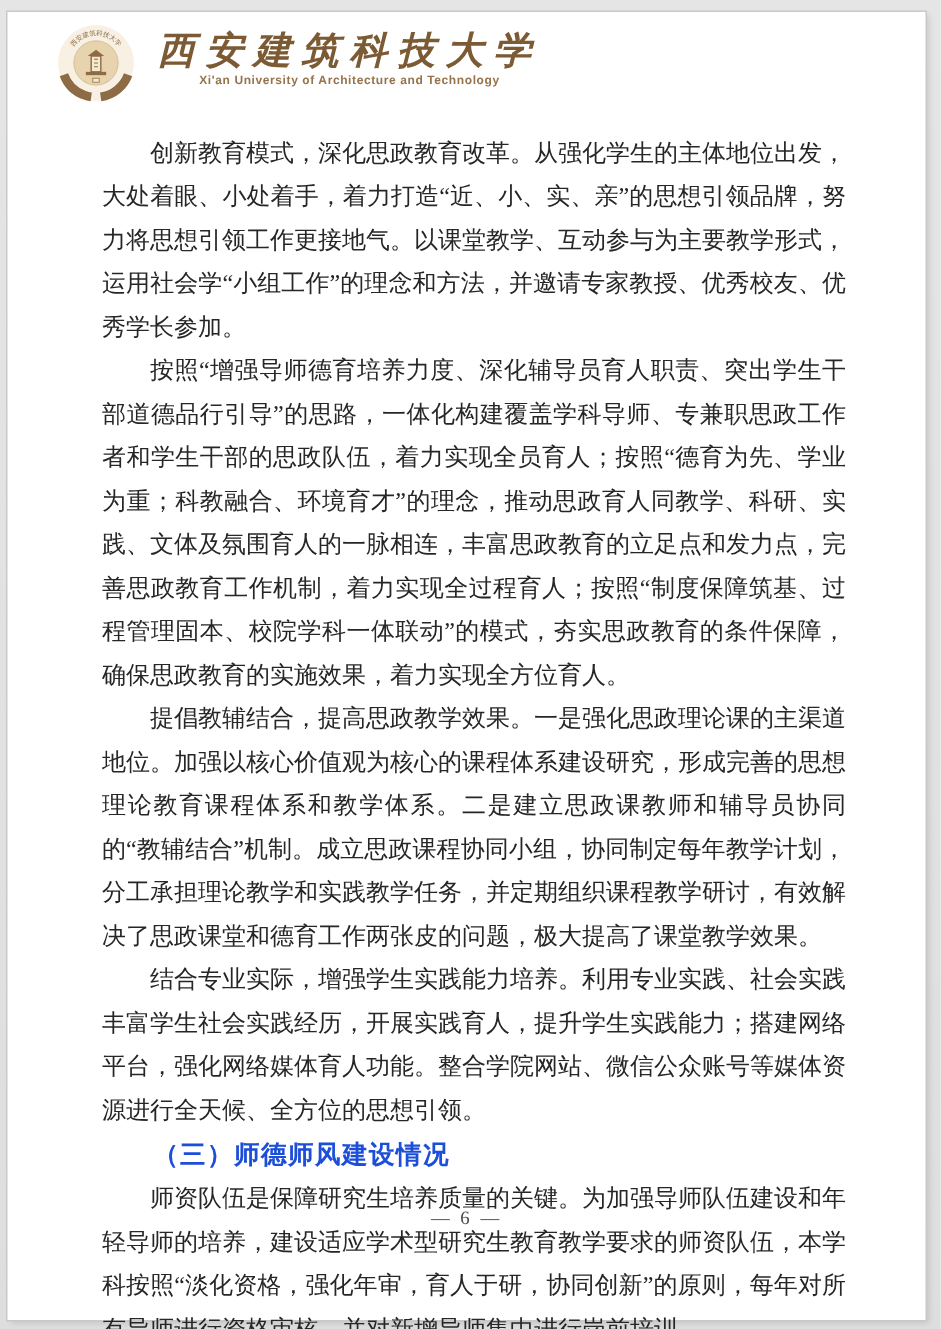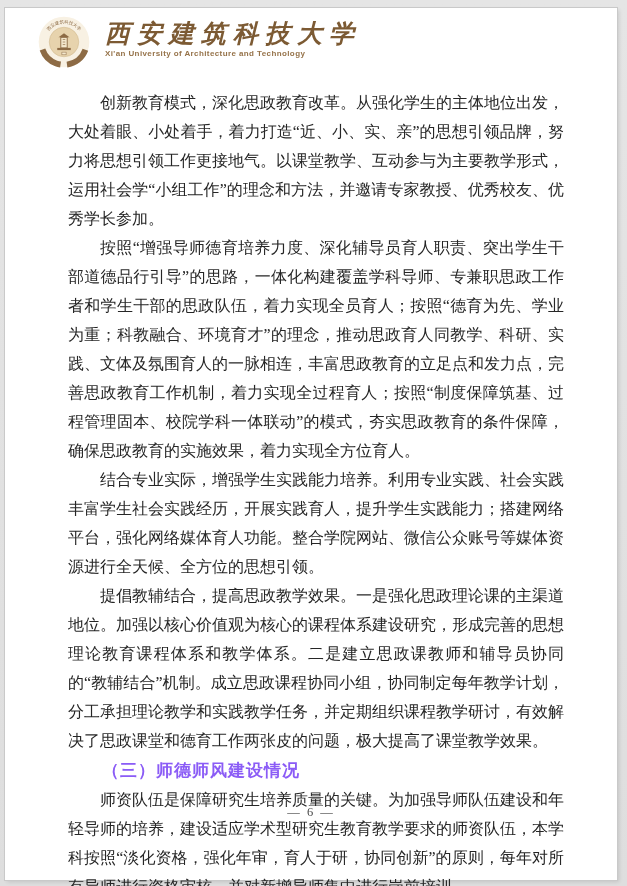--- a/index.html
+++ b/index.html
@@ -55,20 +55,21 @@
     white-space: nowrap;
   }
   .name-en {
     font-family: "Liberation Sans", "DejaVu Sans", sans-serif;
     font-weight: 700;
     font-size: 8px;
     letter-spacing: 0.4px;
     color: #96734a;
     margin-top: 2px;
     white-space: nowrap;
+    text-align: center;
   }
   
   .content {
     position: absolute;
     left: 63px;
     top: 80px;
     width: 496px;
     color: #262626;
     font-size: 16px;
     line-height: 29px;
@@ -76,21 +77,21 @@
   }
   .content p {
     margin: 0;
     text-indent: 2em;
   }
   .content h3 {
     margin: 0;
     font-size: 17px;
     line-height: 30px;
     font-weight: 700;
-    color: #8b5cf6;
+    color: #1d4ed8;
     text-indent: 2em;
     font-family: "DejaVu Sans", "Liberation Sans", sans-serif;
     letter-spacing: 1px;
   }
   
   .page-number {
     position: absolute;
     left: 0;
     width: 612px;
     top: 797px;
@@ -129,22 +130,22 @@
       </svg>
       <div class="names">
         <div class="name-zh">西安建筑科技大学</div>
         <div class="name-en">Xi'an University of Architecture and Technology</div>
       </div>
     </div>
 
     <div class="content">
       <p>创新教育模式，深化思政教育改革。从强化学生的主体地位出发，大处着眼、小处着手，着力打造“近、小、实、亲”的思想引领品牌，努力将思想引领工作更接地气。以课堂教学、互动参与为主要教学形式，运用社会学“小组工作”的理念和方法，并邀请专家教授、优秀校友、优秀学长参加。</p>
       <p>按照“增强导师德育培养力度、深化辅导员育人职责、突出学生干部道德品行引导”的思路，一体化构建覆盖学科导师、专兼职思政工作者和学生干部的思政队伍，着力实现全员育人；按照“德育为先、学业为重；科教融合、环境育才”的理念，推动思政育人同教学、科研、实践、文体及氛围育人的一脉相连，丰富思政教育的立足点和发力点，完善思政教育工作机制，着力实现全过程育人；按照“制度保障筑基、过程管理固本、校院学科一体联动”的模式，夯实思政教育的条件保障，确保思政教育的实施效果，着力实现全方位育人。</p>
+      <p>提倡教辅结合，提高思政教学效果。一是强化思政理论课的主渠道地位。加强以核心价值观为核心的课程体系建设研究，形成完善的思想理论教育课程体系和教学体系。二是建立思政课教师和辅导员协同的“教辅结合”机制。成立思政课程协同小组，协同制定每年教学计划，分工承担理论教学和实践教学任务，并定期组织课程教学研讨，有效解决了思政课堂和德育工作两张皮的问题，极大提高了课堂教学效果。</p>
       <p>结合专业实际，增强学生实践能力培养。利用专业实践、社会实践丰富学生社会实践经历，开展实践育人，提升学生实践能力；搭建网络平台，强化网络媒体育人功能。整合学院网站、微信公众账号等媒体资源进行全天候、全方位的思想引领。</p>
-      <p>提倡教辅结合，提高思政教学效果。一是强化思政理论课的主渠道地位。加强以核心价值观为核心的课程体系建设研究，形成完善的思想理论教育课程体系和教学体系。二是建立思政课教师和辅导员协同的“教辅结合”机制。成立思政课程协同小组，协同制定每年教学计划，分工承担理论教学和实践教学任务，并定期组织课程教学研讨，有效解决了思政课堂和德育工作两张皮的问题，极大提高了课堂教学效果。</p>
       <h3>（三）师德师风建设情况</h3>
       <p>师资队伍是保障研究生培养质量的关键。为加强导师队伍建设和年轻导师的培养，建设适应学术型研究生教育教学要求的师资队伍，本学科按照“淡化资格，强化年审，育人于研，协同创新”的原则，每年对所有导师进行资格审核，并对新增导师集中进行岗前培训。</p>
 
     </div>
 
     <div class="page-number">— 6 —</div>
 
   </div>
 </div>
 

